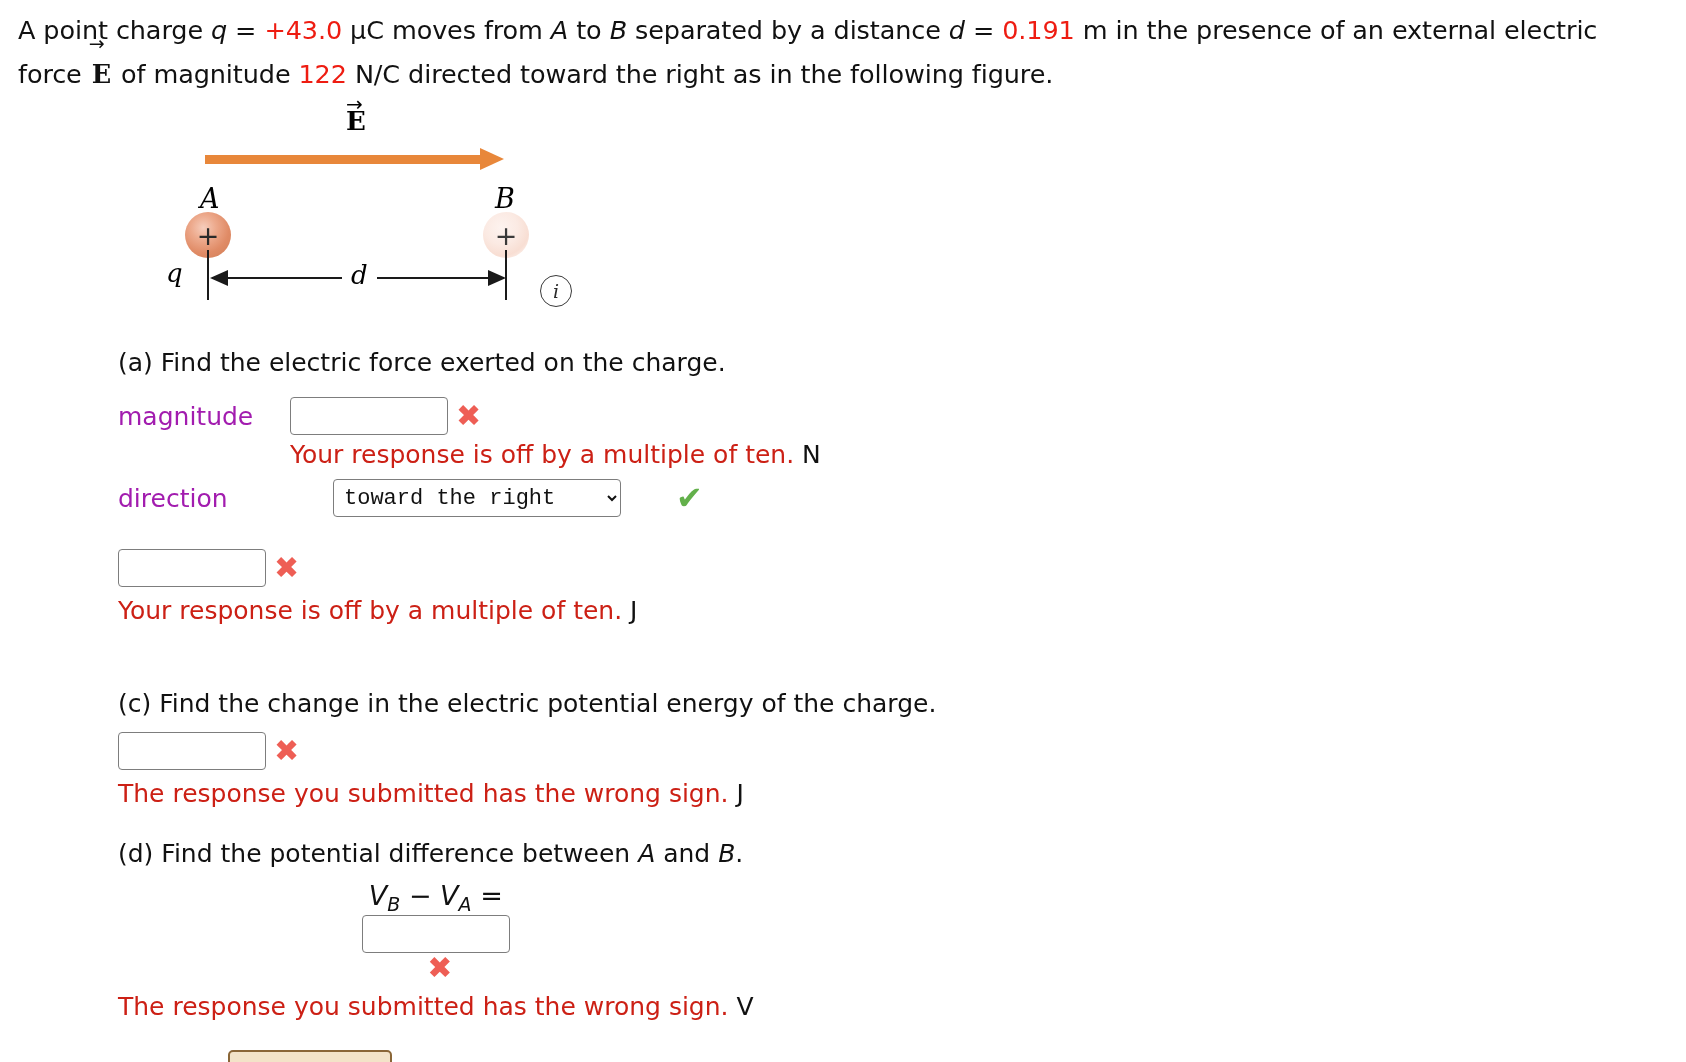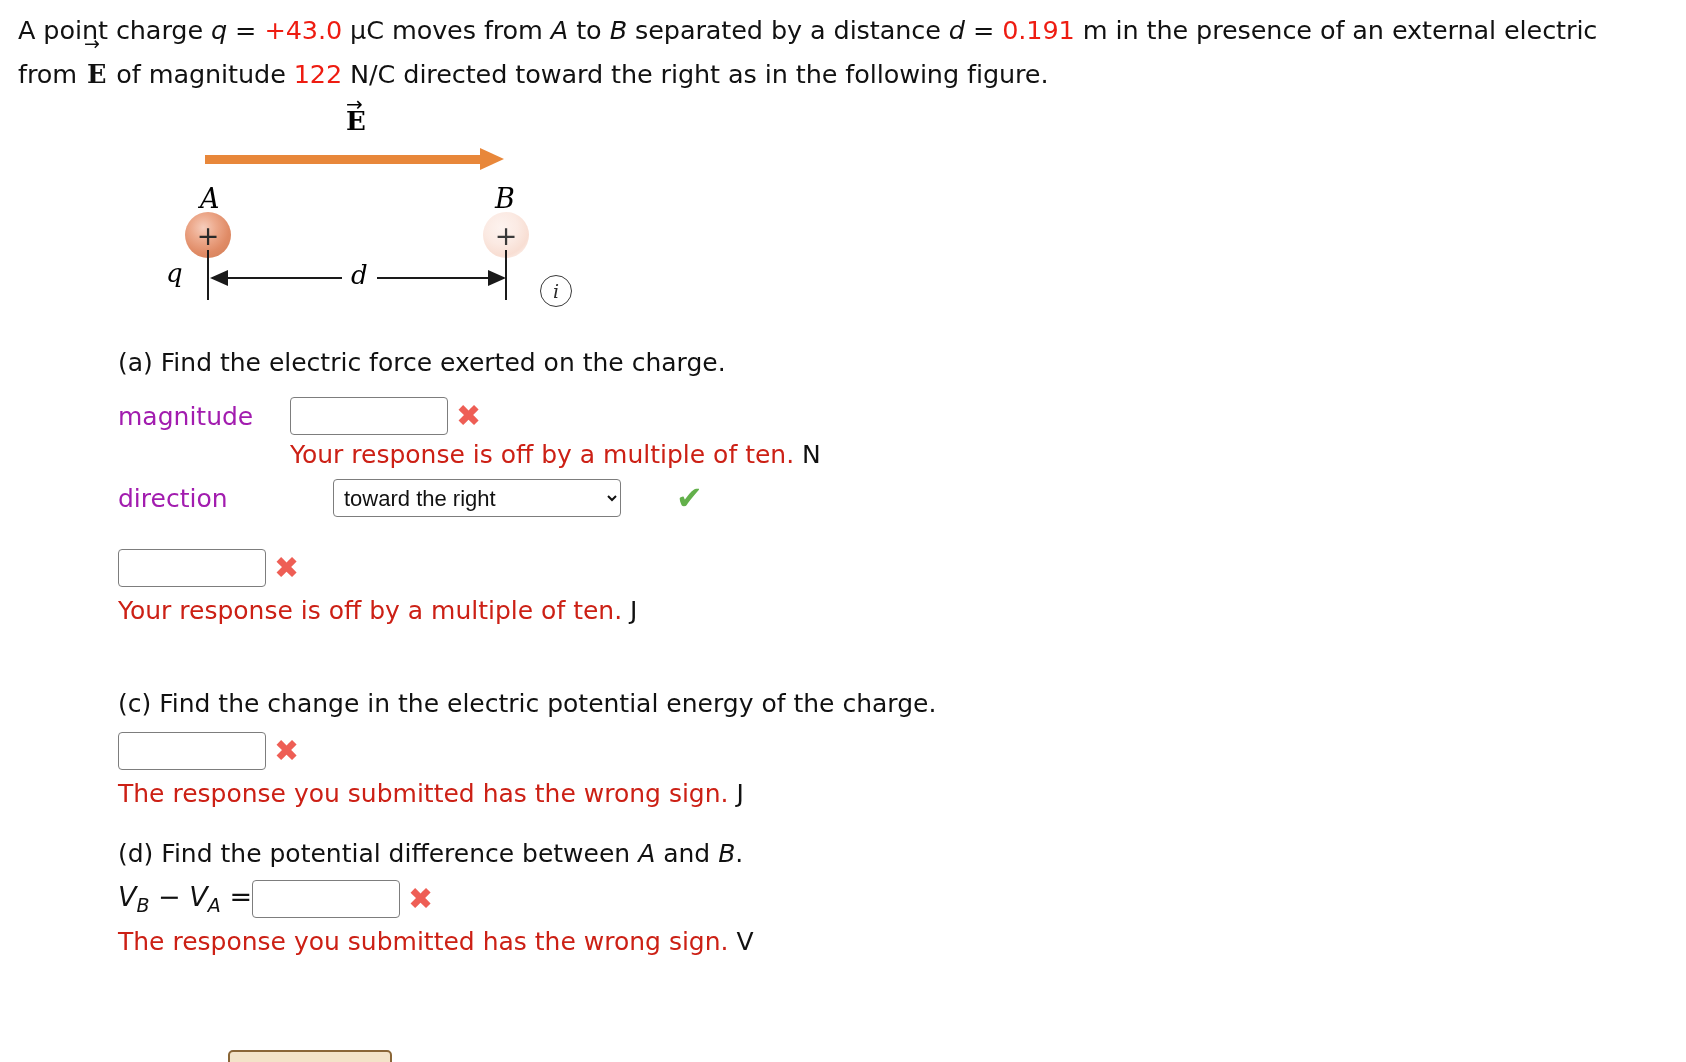--- a/index.html
+++ b/index.html
@@ -257,21 +257,21 @@
   }
 
   select.dropdown {
     box-sizing: border-box;
     width: 288px;
     height: 38px;
     border: 1.6px solid #7d7d7d;
     border-radius: 4px;
     background: #ffffff;
     font-size: 22px;
-    font-family: Liberation Sans, sans-serif;
+    font-family: Liberation Mono, monospace;
     padding: 0 6px;
     color: #111111;
     outline: none;
   }
 
   .vsub {
     font-family: "DejaVu Sans", sans-serif;
     font-size: 27px;
     font-style: italic;
     white-space: nowrap;
@@ -290,21 +290,21 @@
     border: 2px solid #8a6637;
     border-radius: 5px;
     background: #f3e3c8;
   }
 </style>
 </head>
 <body>
 
 <div class="statement">
   <span>A point charge </span><span class="var-sans-italic">q</span><span> = </span><span class="red">+43.0</span><span> µC moves from </span><span class="var-sans-italic">A</span><span> to </span><span class="var-sans-italic">B</span><span> separated by a distance </span><span class="var-sans-italic">d</span><span> = </span><span class="red">0.191</span><span> m in the presence of an external electric</span><br>
-  <span>from </span><span class="vecE"><span class="arrowbar">→</span><span>E</span></span><span> of magnitude </span><span class="red">122</span><span> N/C directed toward the right as in the following figure.</span>
+  <span>force </span><span class="vecE"><span class="arrowbar">→</span><span>E</span></span><span> of magnitude </span><span class="red">122</span><span> N/C directed toward the right as in the following figure.</span>
 </div>
 
 <div class="figure">
   <div class="fig-E-label">
     <span class="arrowbar">→</span><span>E</span>
   </div>
   <div class="fig-arrow-shaft"></div>
   <div class="fig-arrow-head"></div>
 
   <div class="fig-pt-label a">A</div>
@@ -373,21 +373,21 @@
   </div>
   <div class="feedback" style="margin-top: 8px;">
     <span>The response you submitted has the wrong sign.</span>
     <span class="unit">J</span>
   </div>
 </div>
 
 <div class="part" style="top: 838px;">
   <div class="part-prompt"><span>(d) Find the potential difference between </span><span class="var-sans-italic">A</span><span> and </span><span class="var-sans-italic">B</span><span>.</span></div>
 
-  <div class="row" style="margin-top: 10px;">
+  <div class="row" style="margin-top: 10px; flex-direction: column;">
     <span class="vsub"><span>V</span><sub>B</sub><span> − </span><span>V</span><sub>A</sub><span> = </span></span>
     <input class="ans-input wide" type="text" value="" style="">
     <span class="mark-x">✖</span>
   </div>
 
   <div class="feedback" style="margin-top: 8px;">
     <span>The response you submitted has the wrong sign.</span>
     <span class="unit">V</span>
   </div>
 </div>

